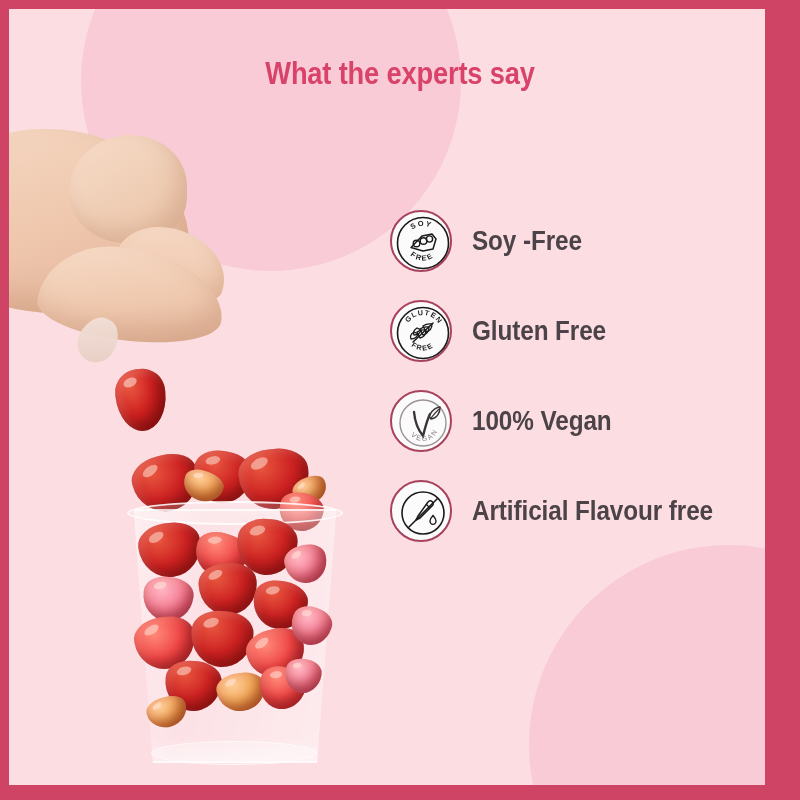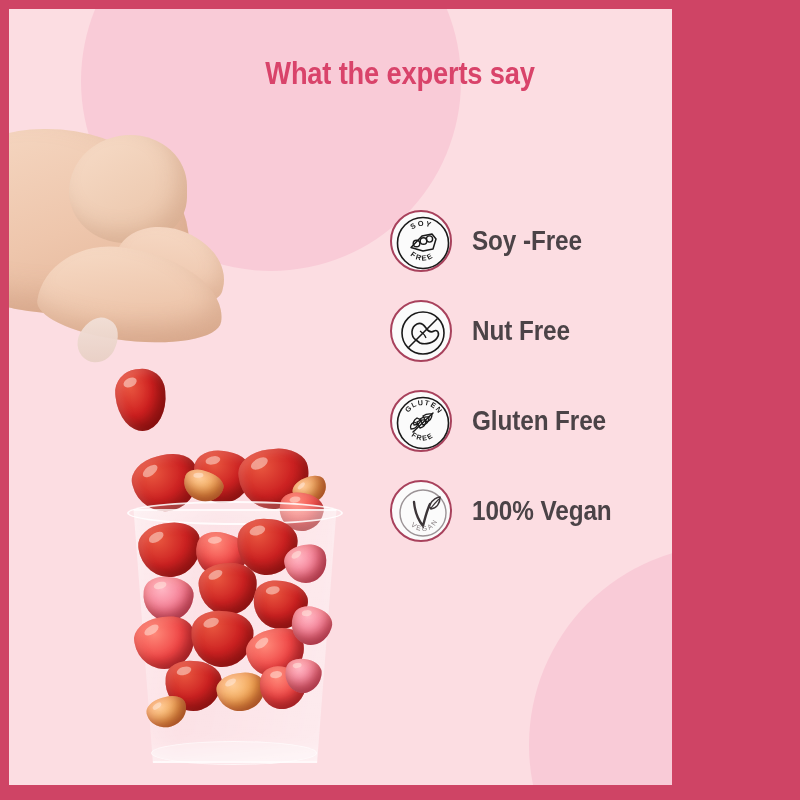--- a/index.html
+++ b/index.html
@@ -13,21 +13,21 @@
     height: 800px;
     overflow: hidden;
     font-family: "Liberation Sans", sans-serif;
     background: #cf4465;
   }
   
   .canvas {
     position: absolute;
     left: 9px;
     top: 9px;
-    width: 663px;
+    width: 756px;
     height: 776px;
     background: #fcdde2;
     overflow: hidden;
   }
   
   .deco-circle-top {
     position: absolute;
     left: 72px;
     top: -118px;
     width: 380px;
@@ -331,31 +331,20 @@
             </text>
             <path d="M19 35.5 L30 24 L40 22 L44 27 L41 37 L31 39 Z" fill="none" stroke="#1a1a1a" stroke-width="1.5" stroke-linejoin="round"></path>
             <circle cx="24.5" cy="31.5" r="3.3" fill="none" stroke="#1a1a1a" stroke-width="1.4"></circle>
             <circle cx="31.5" cy="29" r="3.3" fill="none" stroke="#1a1a1a" stroke-width="1.4"></circle>
             <circle cx="37.5" cy="27" r="3.1" fill="none" stroke="#1a1a1a" stroke-width="1.4"></circle>
           </svg>
         </div>
         <div class="claim-label">Soy -Free</div>
       </div>
 
-      <div class="claim-row">
-        <div class="badge">
-          <svg viewBox="0 0 62 62" aria-hidden="true">
-            <circle cx="31" cy="31" r="21" fill="none" stroke="#1a1a1a" stroke-width="1.6"></circle>
-            <path d="M24 38 C18 34 19 25 25 22 C29 20 32 23 34 26 C36 29 39 31 42 29 C46 27 48 32 45 36 C42 41 33 43 28 41 Z" fill="none" stroke="#1a1a1a" stroke-width="1.6" stroke-linejoin="round"></path>
-            <path d="M28 29 C31 31 33 33 34 36" fill="none" stroke="#1a1a1a" stroke-width="1.2"></path>
-            <line x1="16.5" y1="45.5" x2="45.5" y2="16.5" stroke="#1a1a1a" stroke-width="1.6"></line>
-          </svg>
-        </div>
-        <div class="claim-label">Nut Free</div>
-      </div>
 
       <div class="claim-row">
         <div class="badge">
           <svg viewBox="0 0 62 62" aria-hidden="true">
             <circle cx="31" cy="31" r="25.5" fill="none" stroke="#1a1a1a" stroke-width="1.6"></circle>
             <path id="glTop" d="M13 31 A18 18 0 0 1 49 31" fill="none"></path>
             <path id="glBot" d="M13.5 31 A17.5 17.5 0 0 0 48.5 31" fill="none"></path>
             <text font-family="'Liberation Sans',sans-serif" font-size="7.2" font-weight="bold" fill="#1a1a1a" letter-spacing="1.2">
               <textPath href="#glTop" startOffset="19%">GLUTEN</textPath>
             </text>
@@ -383,16 +372,28 @@
             <path d="M39 26 C42 22 45 19 47 17" fill="none" stroke="#3c3538" stroke-width="1.2"></path>
             <path id="vgBot" d="M15 33 A16 16 0 0 0 47 33" fill="none"></path>
             <text font-family="'Liberation Sans',sans-serif" font-size="7" fill="#8d8588" letter-spacing="1.8">
               <textPath href="#vgBot" startOffset="22%">VEGAN</textPath>
             </text>
           </svg>
         </div>
         <div class="claim-label">100% Vegan</div>
       </div>
 
+      <div class="claim-row">
+        <div class="badge">
+          <svg viewBox="0 0 62 62" aria-hidden="true">
+            <circle cx="31" cy="31" r="21" fill="none" stroke="#1a1a1a" stroke-width="1.6"></circle>
+            <path d="M36 20 C39 17 43 21 40 24 L28 36 L24 38 L26 34 Z" fill="none" stroke="#1a1a1a" stroke-width="1.5" stroke-linejoin="round"></path>
+            <path d="M34 22 L38 26" fill="none" stroke="#1a1a1a" stroke-width="1.3"></path>
+            <path d="M38 39 C38 41 39.6 42.4 41 42.4 C42.4 42.4 44 41 44 39 C44 36.8 41 33.5 41 33.5 C41 33.5 38 36.8 38 39 Z" fill="none" stroke="#1a1a1a" stroke-width="1.4"></path>
+            <line x1="16.5" y1="45.5" x2="45.5" y2="16.5" stroke="#1a1a1a" stroke-width="1.6"></line>
+          </svg>
+        </div>
+        <div class="claim-label">Artificial Flavour free</div>
+      </div>
 
     </div>
   </div>
 </div>
 
 </body></html>

